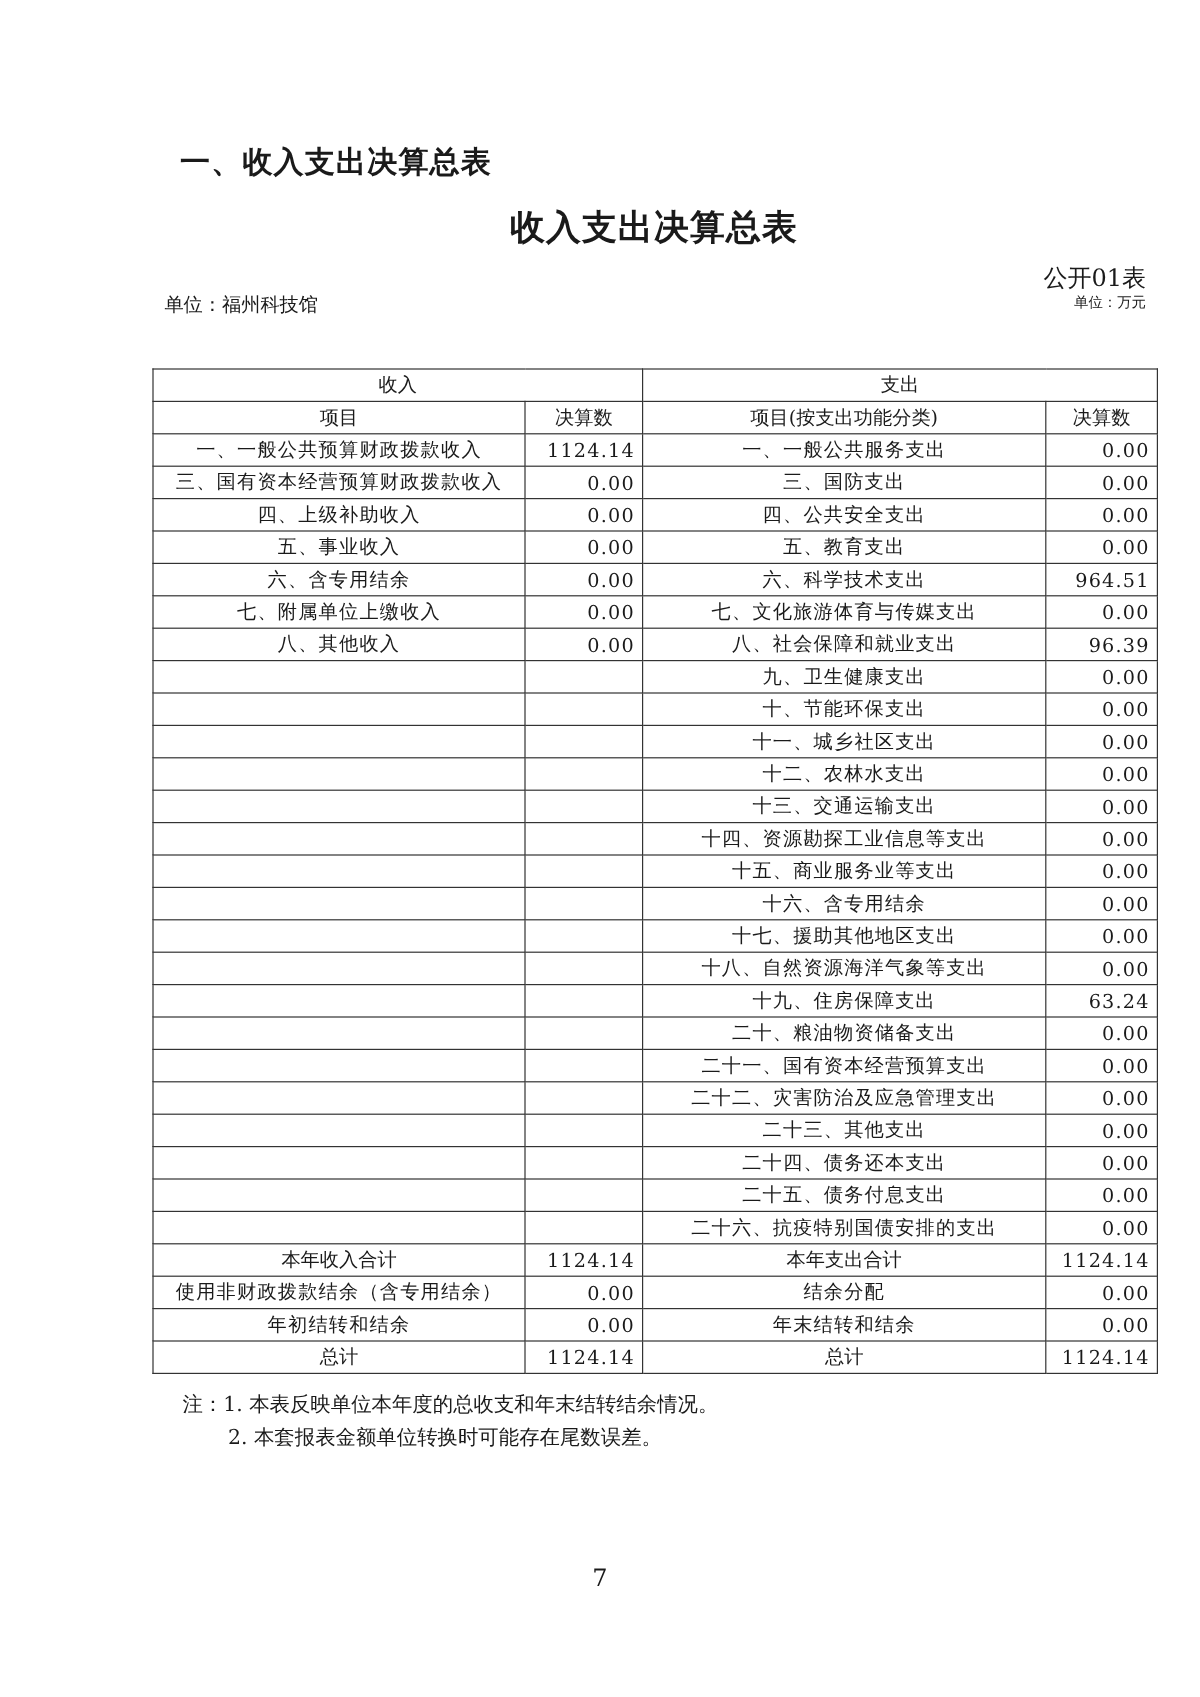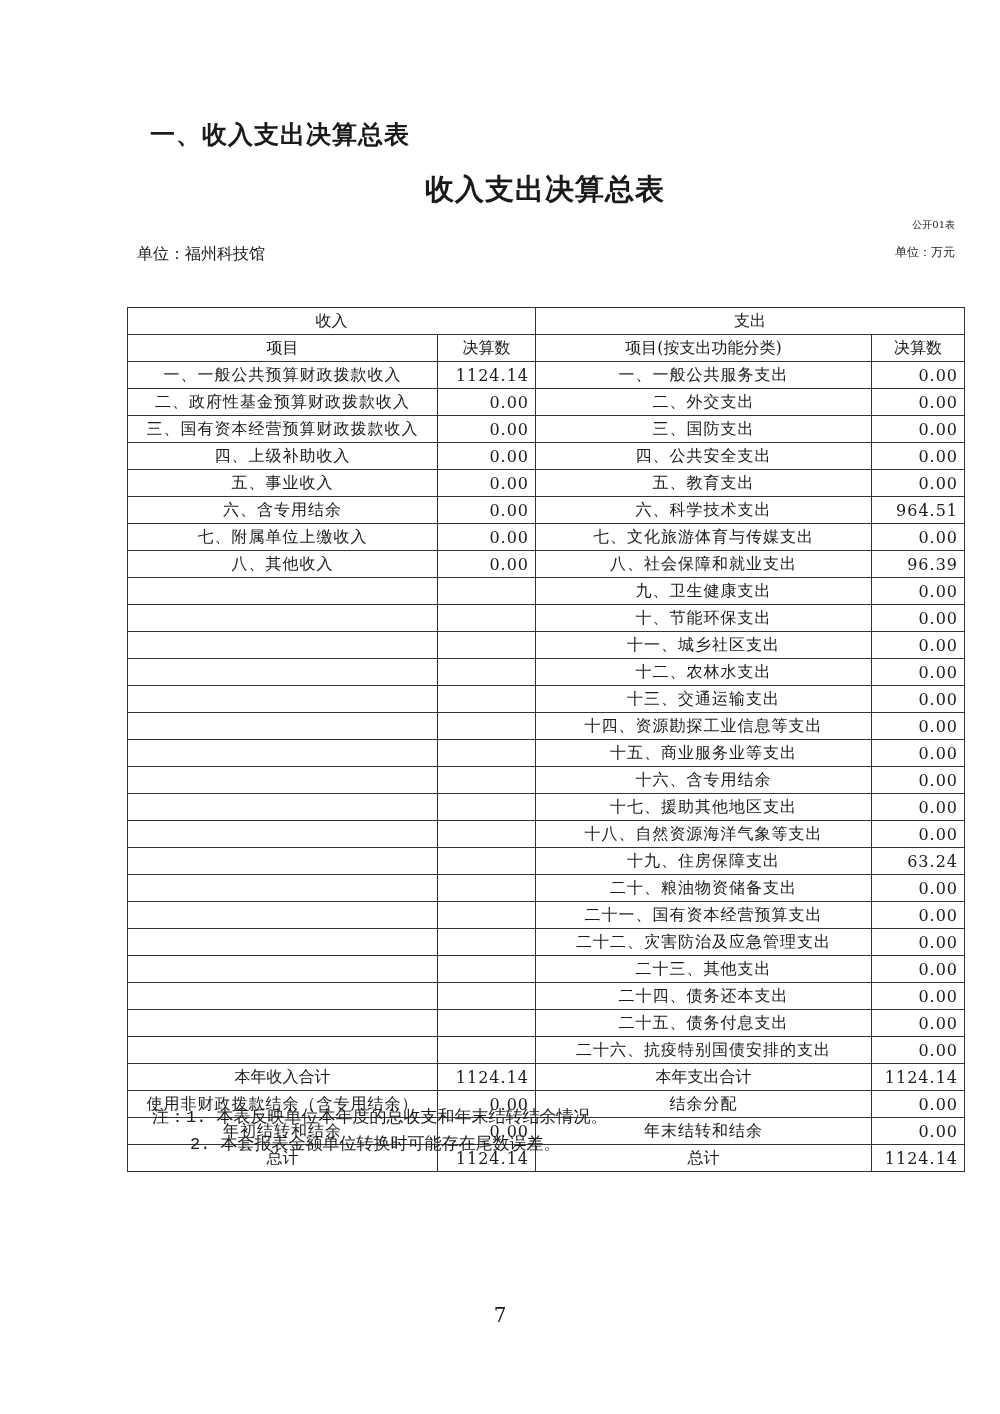--- a/index.html
+++ b/index.html
@@ -2,32 +2,32 @@
 <html><head>
 <meta charset="utf-8">
 <style>
   html, body { margin:0; padding:0; background:#ffffff; }
   body { width:1000px; height:1414px; position:relative; overflow:hidden;
          font-family:"DejaVu Serif","Liberation Serif",serif; color:#1a1a1a; }
   .section-title { position:absolute; left:150px; top:118px; font-size:25px; font-weight:bold;
                    font-family:"DejaVu Sans","Liberation Sans",sans-serif; letter-spacing:1px; }
   .main-title { position:absolute; left:0; width:1090px; top:170px; text-align:center; font-size:29px;
                 font-weight:bold; font-family:"DejaVu Sans","Liberation Sans",sans-serif; letter-spacing:1px; }
-  .form-code { position:absolute; right:45px; top:218px; font-size:10px; }
+  .form-code { position:absolute; right:45px; top:218px; font-size:20px; }
   .unit-left { position:absolute; left:137px; top:244px; font-size:16px; }
   .unit-right { position:absolute; right:45px; top:244px; font-size:12px; }
   table.report { position:absolute; left:127px; top:267px; width:837px; border-collapse:collapse;
                  table-layout:fixed; font-size:16px;margin-top:40px; }
   table.report td, table.report th { border:1px solid #333; height:26px; padding:0 6px; white-space:nowrap;
                  overflow:hidden; font-weight:normal; }
   table.report th { text-align:center; }
   td.num { text-align:right; letter-spacing:1px; }
   td.lbl { text-align:center; letter-spacing:1px; }
   td.bold-center { text-align:center; font-weight:bold; font-family:"DejaVu Sans","Liberation Sans",sans-serif; }
-  .notes { position:absolute; left:152px; top:1104px; font-size:17px; line-height:27px;font-family:Liberation Mono, monospace; }
+  .notes { position:absolute; left:152px; top:1158px; font-size:17px; line-height:27px; }
   .notes .n2 { padding-left:38px; }
   .page-num { position:absolute; left:0; width:1000px; top:1303px; text-align:center; font-size:20px; }
 </style>
 </head>
 <body>
 
 <div class="section-title">一、收入支出决算总表</div>
 <div class="main-title">收入支出决算总表</div>
 <div class="form-code">公开01表</div>
 <div class="unit-left">单位：福州科技馆</div>
@@ -53,26 +53,20 @@
     </tr>
   </thead>
   <tbody id="tbody">
       <tr>
         <td class="lbl">一、一般公共预算财政拨款收入</td>
         <td class="num">1124.14</td>
         <td class="lbl">一、一般公共服务支出</td>
         <td class="num">0.00</td>
       </tr>
       <tr>
-        <td class="lbl">二、政府性基金预算财政拨款收入</td>
-        <td class="num">0.00</td>
-        <td class="lbl">二、外交支出</td>
-        <td class="num">0.00</td>
-      </tr>
-      <tr>
         <td class="lbl">三、国有资本经营预算财政拨款收入</td>
         <td class="num">0.00</td>
         <td class="lbl">三、国防支出</td>
         <td class="num">0.00</td>
       </tr>
       <tr>
         <td class="lbl">四、上级补助收入</td>
         <td class="num">0.00</td>
         <td class="lbl">四、公共安全支出</td>
         <td class="num">0.00</td>

